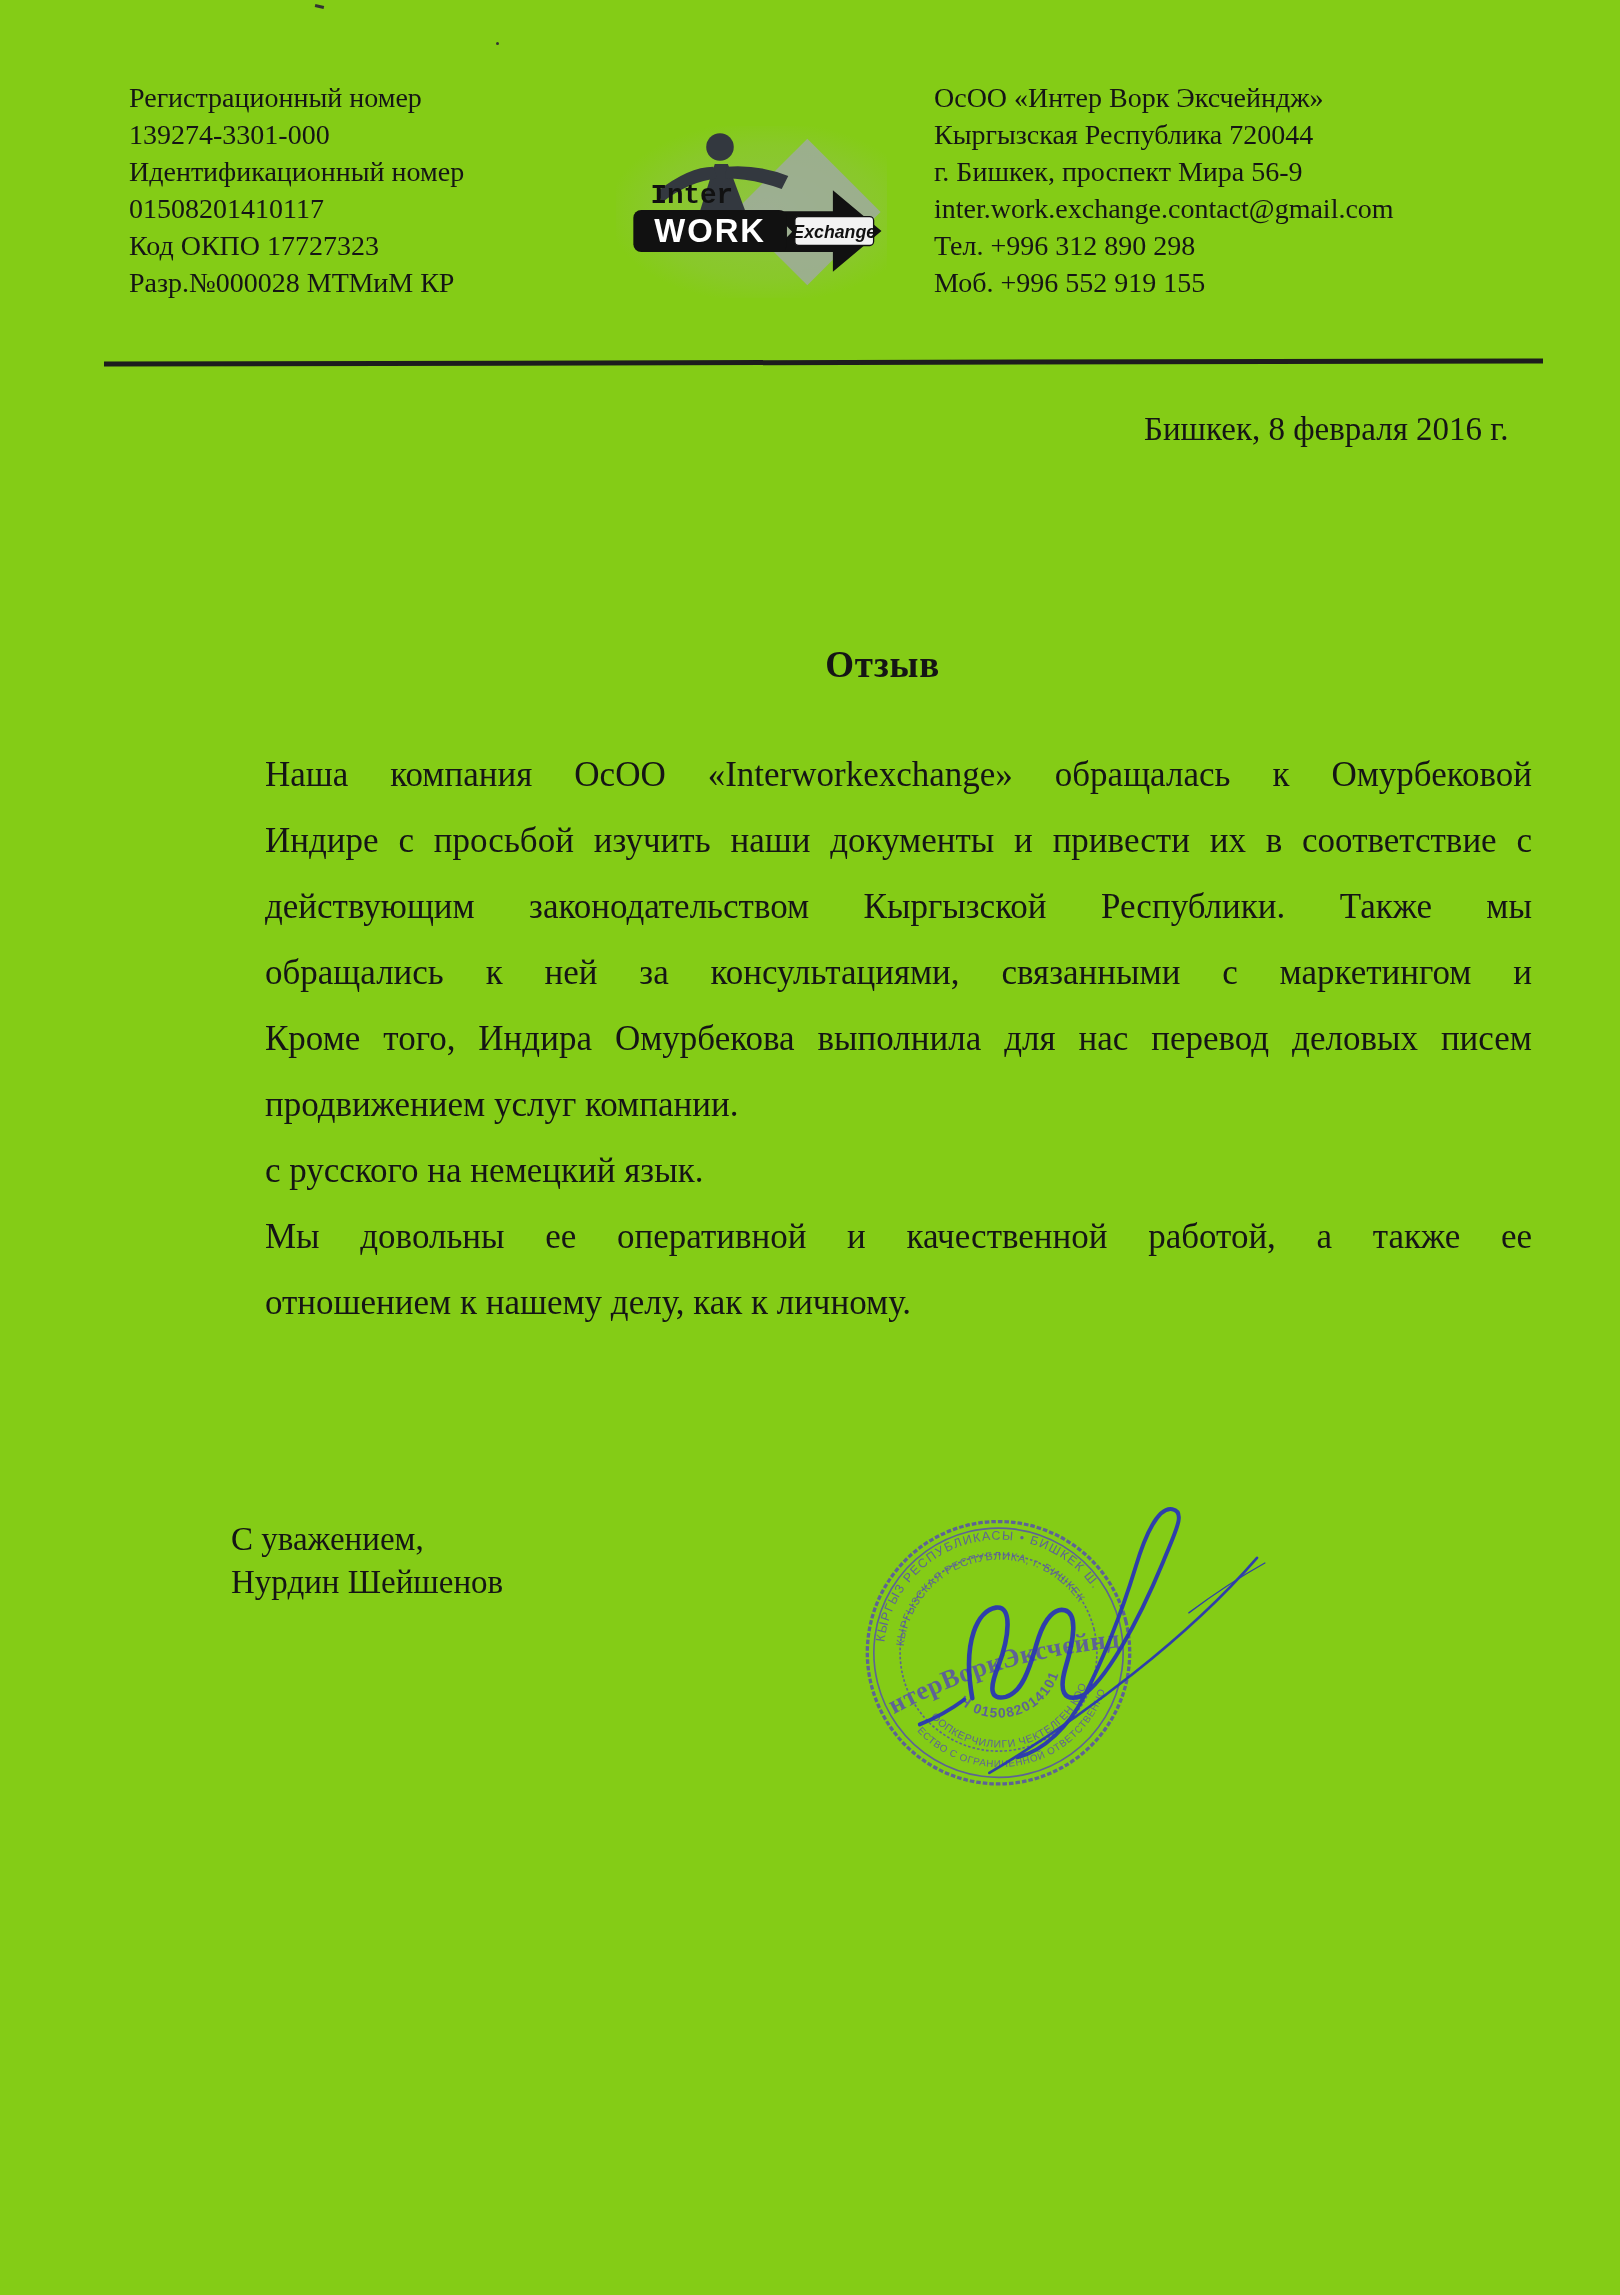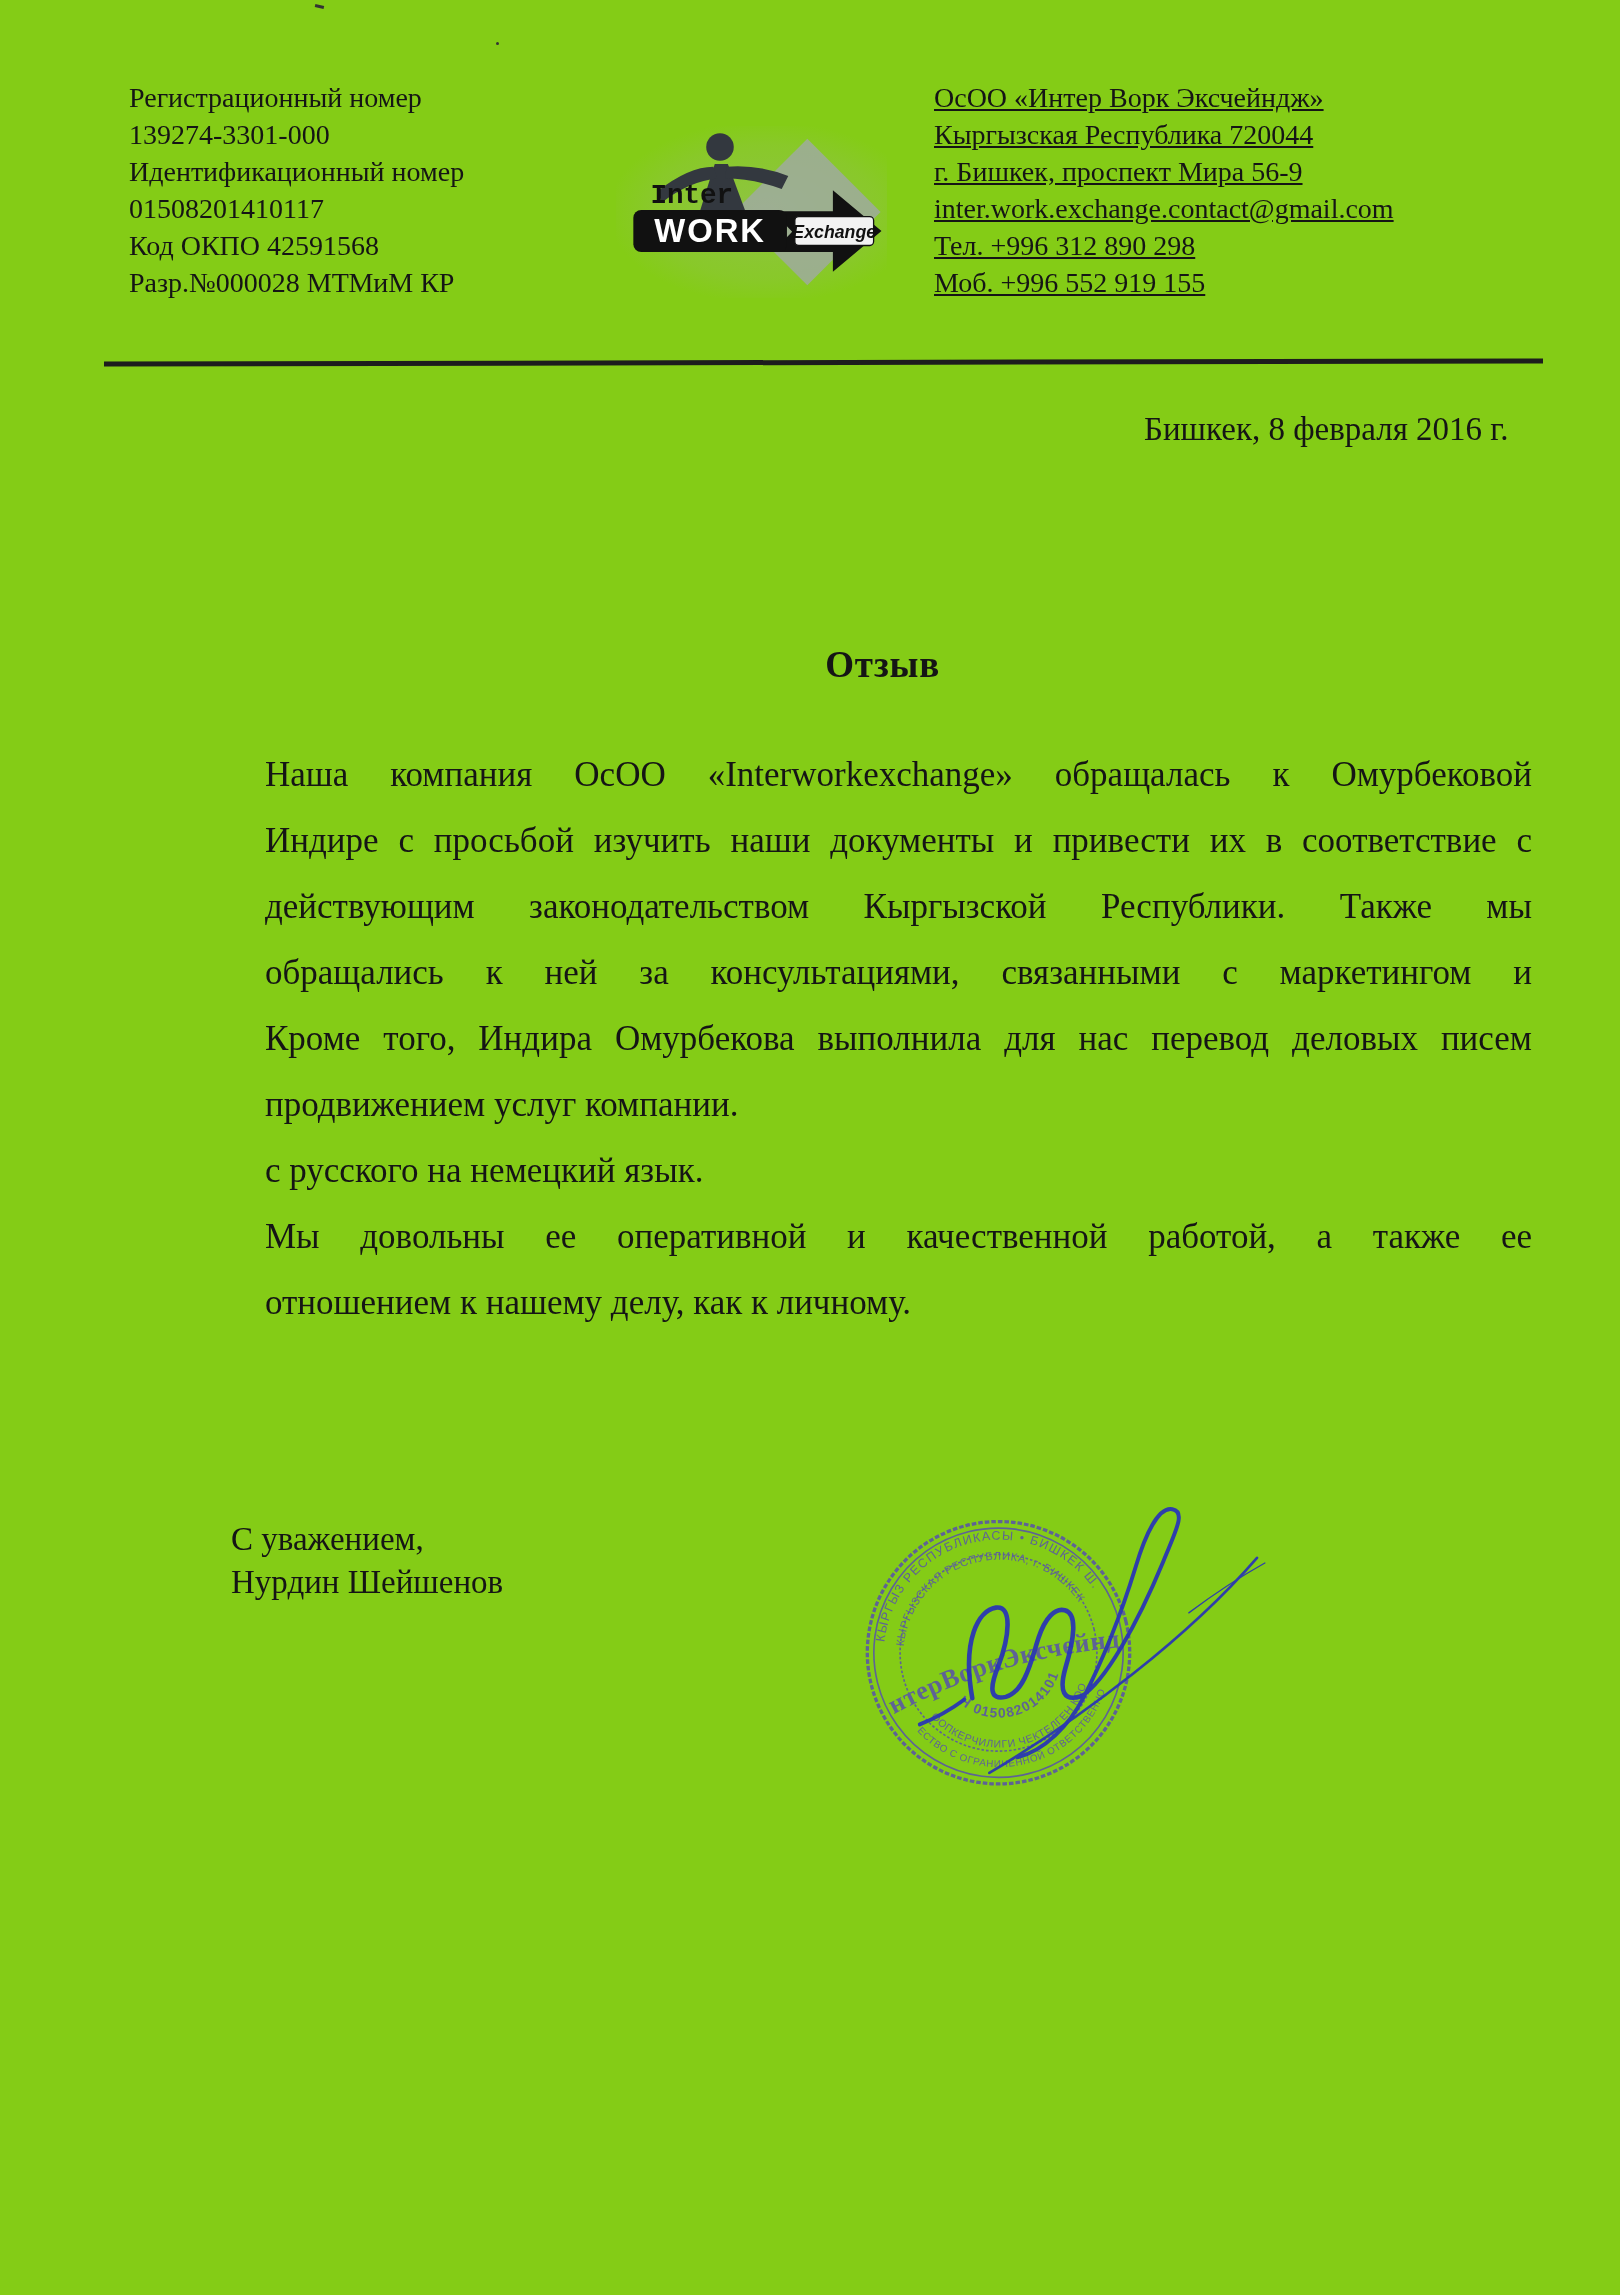--- a/index.html
+++ b/index.html
@@ -13,21 +13,21 @@
     color: #151515;
   }
 
   
   .lh-left {
     position: absolute; left: 129px; top: 79px;
     font-size: 28px; line-height: 37px; white-space: nowrap;
   }
   .lh-right {
     position: absolute; left: 934px; top: 79px;
-    font-size: 28px; line-height: 37px; white-space: nowrap; text-decoration: underline;
+    font-size: 28px; line-height: 37px; white-space: nowrap;
   }
 
   
   .logo {
     position: absolute; left: 616px; top: 126px; width: 271px; height: 172px;
     background: radial-gradient(ellipse at 55% 50%, rgba(170,175,182,.28) 0%, rgba(170,175,182,.12) 55%, rgba(170,175,182,0) 75%);
   }
   .logo svg { display:block; width:100%; height:100%; }
   .logo text { user-select:none; }
 
@@ -78,21 +78,21 @@
 <div class="page">
 
   <div class="speck s1"></div>
   <div class="speck s2"></div>
 
   <div class="lh-left">
     <div>Регистрационный номер</div>
     <div>139274-3301-000</div>
     <div>Идентификационный номер</div>
     <div>01508201410117</div>
-    <div>Код ОКПО 42591568</div>
+    <div>Код ОКПО 17727323</div>
     <div>Разр.№000028  МТМиМ КР</div>
   </div>
 
   <div class="logo">
     <svg viewBox="0 0 412 262" xmlns="http://www.w3.org/2000/svg">
 
       <rect x="212" y="52" width="158" height="158" transform="rotate(45 291 131)" fill="#a2a7ae" opacity="0.75"></rect>
 
       <g fill="#33383f">
         <circle cx="158" cy="32" r="21"></circle>

